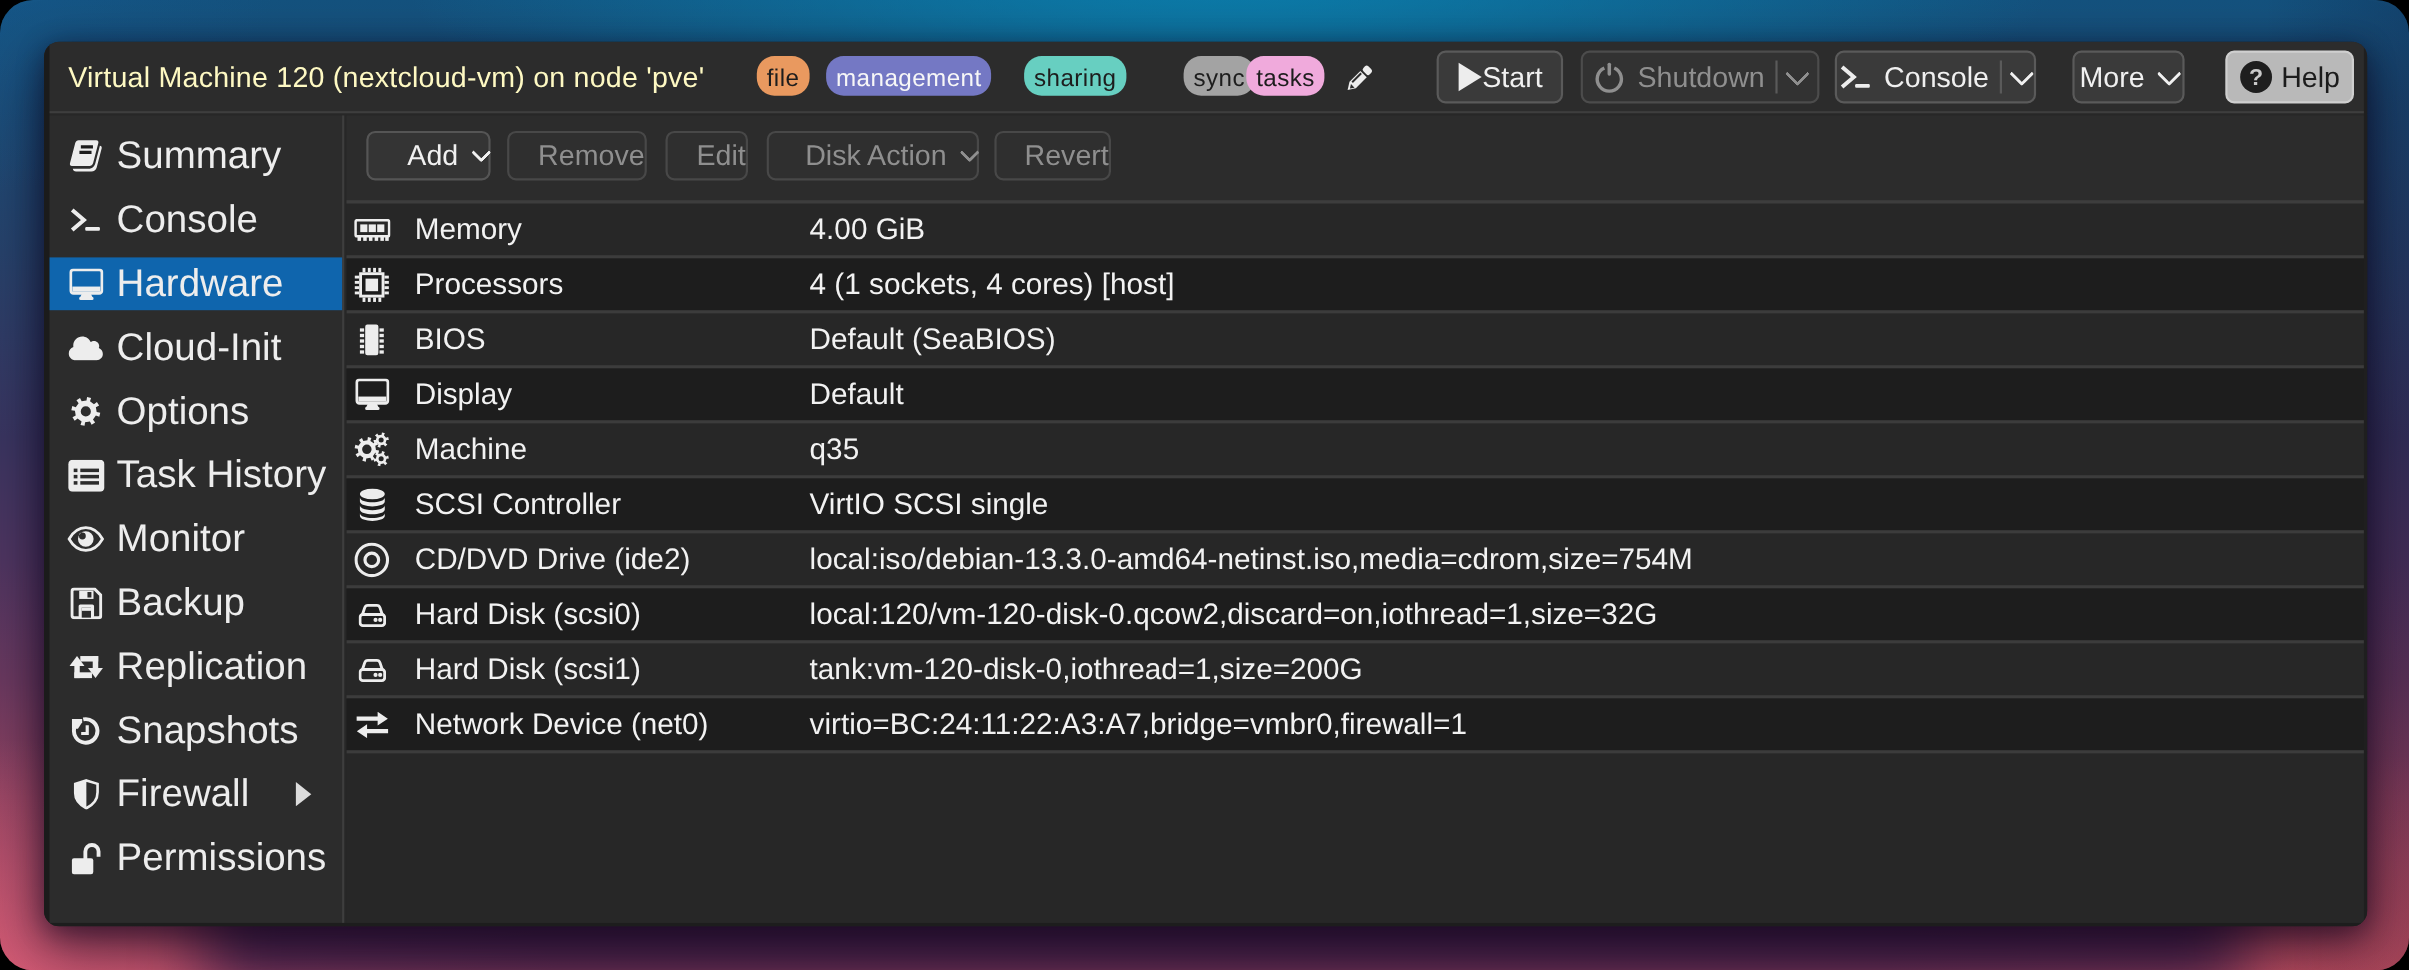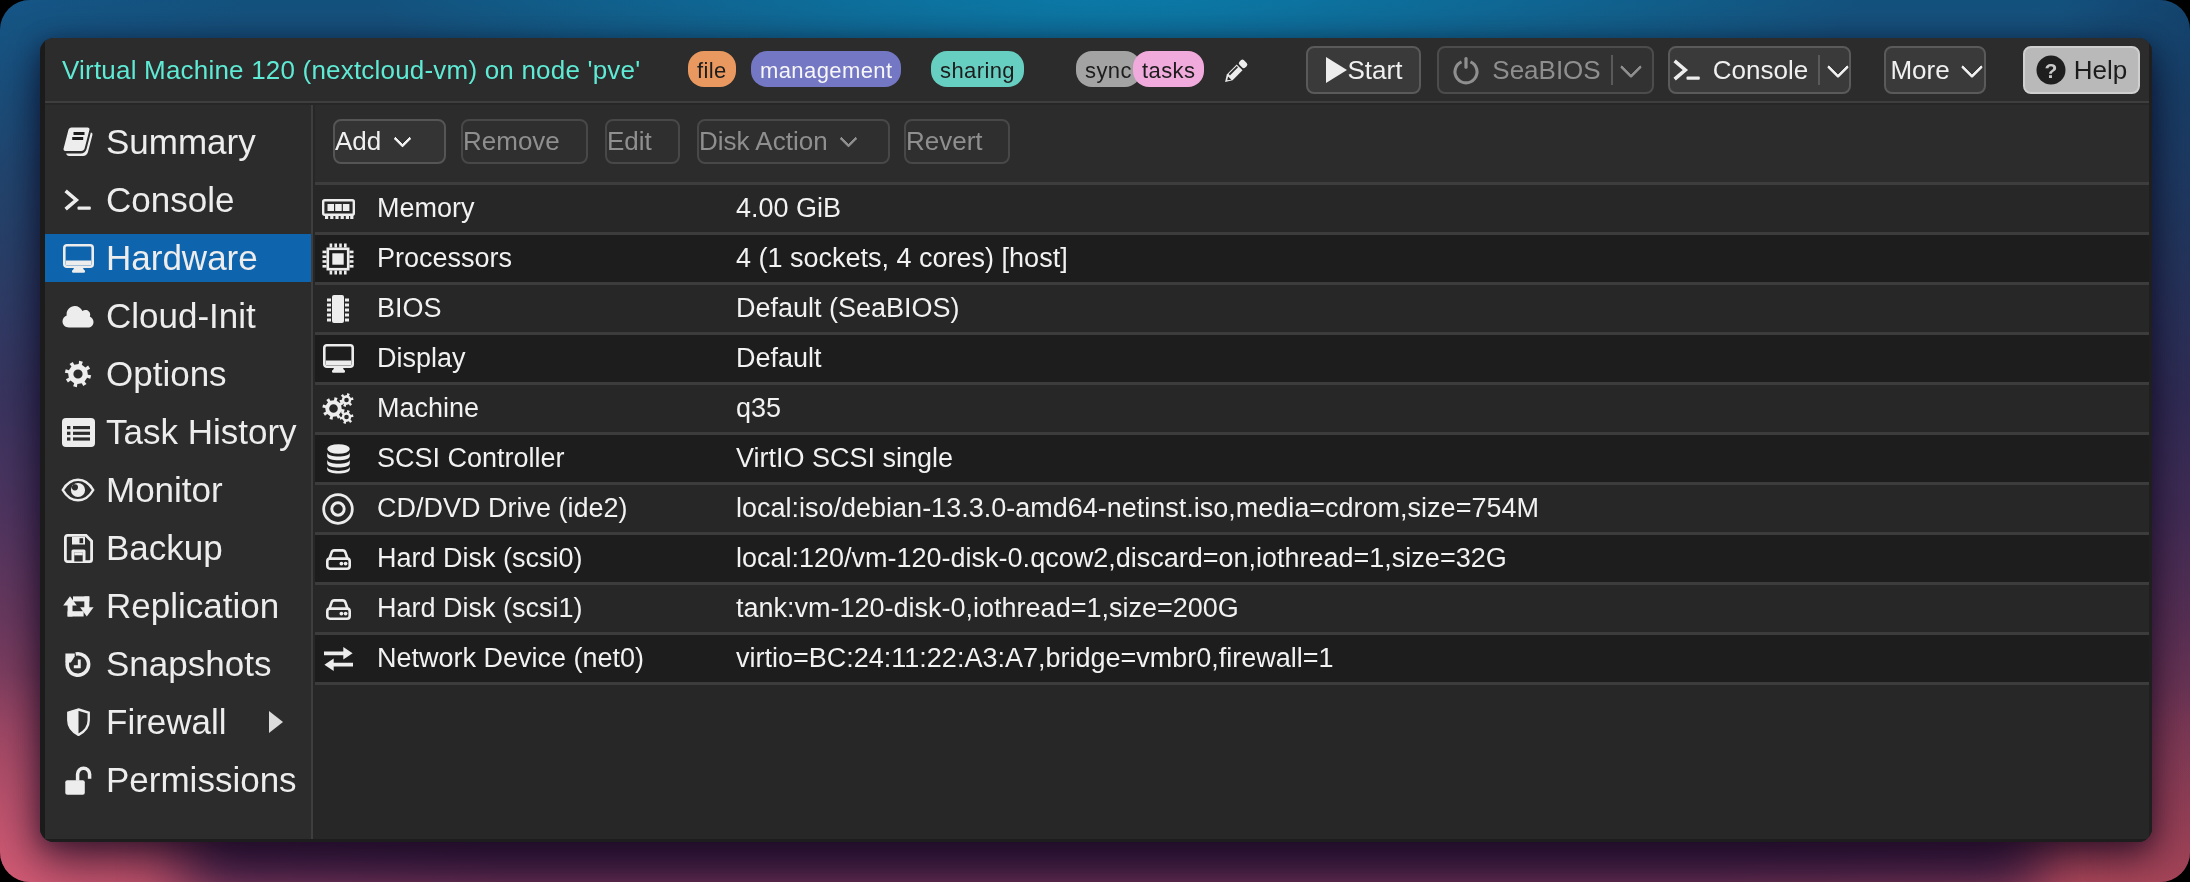--- a/index.html
+++ b/index.html
@@ -5,36 +5,36 @@
 .bg{position:absolute;inset:0;border-radius:30px;overflow:hidden;
 background:linear-gradient(180deg,#14527e 0%,#27426b 26%,#3a3560 45%,#4f3560 58%,#6a395f 70%,#8f4260 82%,#b54d63 100%);}
 .bgtop{position:absolute;inset:0;background:
 linear-gradient(to left, rgba(14,10,44,0.20), rgba(14,10,44,0) 6%),
 radial-gradient(ellipse 430px 330px at -2% -6%, rgba(23,92,148,0.50), rgba(23,92,148,0) 70%),
 radial-gradient(ellipse 1060px 450px at 51% -70px,rgba(8,142,188,0.82),rgba(8,142,188,0) 72%),
 radial-gradient(ellipse 820px 380px at -3% 107%,rgba(238,103,133,0.72),rgba(238,103,133,0) 72%),
 radial-gradient(ellipse 780px 360px at 103% 107%,rgba(228,88,98,0.58),rgba(228,88,98,0) 72%);}
 .win{position:absolute;left:40px;top:38px;width:2112px;height:804px;border-radius:14px;overflow:hidden;background:#272727;box-shadow:0 22px 50px 2px rgba(8,2,24,0.55),0 5px 24px rgba(8,2,24,0.45)}
 .header{position:absolute;left:0;top:0;width:100%;height:65px;background:#2c2c2c;border-bottom:2px solid #3e3e3e}
-.title{position:absolute;left:22px;top:0;line-height:65px;font-size:26px;color:#5eead4;letter-spacing:0.2px}
+.title{position:absolute;left:22px;top:0;line-height:65px;font-size:26px;color:#fef9c3;letter-spacing:0.2px}
 .tag{position:absolute;top:13px;height:36px;line-height:40px;border-radius:16px;font-size:22px;padding:0 9px;letter-spacing:0.4px;color:#1d1d1d}
 .tag.white{color:#f7f7f7}
 .hbtn{position:absolute;top:8px;height:48px;border:2px solid #5a5a5a;border-radius:8px;background:#3a3a3a;color:#f0f0f0;font-size:26px;display:flex;align-items:center;justify-content:center}
 .hbtn.dis{color:#8f8f8f;border-color:#4c4c4c;background:#323232}
 .hbtn.light{background:#b9b9b9;border-color:#cfcfcf;color:#1c1c1c}
 .sep-v{display:inline-block;width:2px;height:30px;background:#5a5a5a;margin:0 10px}
 .body{position:absolute;left:0;top:67px;width:100%;bottom:0}
 .sidebar{position:absolute;left:0;top:0;width:273px;height:100%;background:#2c2c2c;border-right:2px solid #3e3e3e}
 .sitem{position:absolute;left:0;width:100%;height:48px;color:#ededed;font-size:35px}
 .sitem .lbl{position:absolute;left:66px;top:0;line-height:48px}
 .sitem .ic{position:absolute;left:20px;top:0;width:36px;height:48px;display:flex;align-items:center;justify-content:center}
 .sitem.sel{background:#0f65ad}
 .content{position:absolute;left:275px;top:0;right:0;height:100%;background:#272727}
 .toolbar{position:absolute;left:0;top:0;width:100%;height:80px;background:#2c2c2c;border-bottom:3px solid #3d3d3d}
-.tbtn{position:absolute;top:14px;height:45px;border:2px solid #555;border-radius:8px;background:#343434;color:#f0f0f0;font-size:26px;display:flex;align-items:center;justify-content:flex-start}
+.tbtn{position:absolute;top:14px;height:45px;border:2px solid #555;border-radius:8px;background:#343434;color:#f0f0f0;font-size:26px;display:flex;align-items:center;justify-content:flex-end}
 .tbtn.dis{color:#8f8f8f;border-color:#484848;background:#2f2f2f}
 .tbl{position:absolute;left:0;top:80px;right:0;bottom:0}
 .row{position:absolute;left:0;width:100%;height:50px;border-bottom:3px solid #3c3c3c;color:#f2f2f2;font-size:27px}
 .row.dark{background:#1d1d1d}
 .row .ic{position:absolute;left:5px;top:0;width:36px;height:47px;display:flex;align-items:center;justify-content:center}
 .row .k{position:absolute;left:62px;line-height:47px}
 .row .v{position:absolute;left:421px;line-height:47px}
 .chev{display:inline-block;width:16px;height:16px;border-right:3.5px solid currentColor;border-bottom:3.5px solid currentColor;transform:rotate(45deg) translate(-2px,-2px);border-radius:2px}
 svg{display:block}
 </style></head>
@@ -68,21 +68,21 @@
         <svg width="23" height="28" viewBox="0 0 23 28" fill="none">
           <path d="M1 1 L22 14 L1 27 Z" fill="#ededed"></path>
         </svg>
         <span style="">Start</span>
       </div>
     <div class="hbtn dis" style="left:1397px;width:217px" id="btn-shutdown">
         <svg width="28" height="29" viewBox="0 0 28 29" fill="none">
           <path d="M9.5 5.8 A11 11 0 1 0 18.5 5.8" stroke="#8f8f8f" stroke-width="3.1" fill="none"></path>
           <rect x="12.4" y="1" width="3.2" height="11.8" rx="1.5" fill="#8f8f8f"></rect>
         </svg>
-        <span style="margin-left:12px">SeaBIOS</span>
+        <span style="margin-left:12px">Shutdown</span>
         <span class="sep-v"></span>
         <span class="chev" style="color:#8f8f8f"></span>
       </div>
     <div class="hbtn" style="left:1628px;width:183px" id="btn-console">
         <svg width="28" height="23" viewBox="0 0 28 23" fill="none">
           <path d="M3 3 L12.3 11 L3 19" stroke="#ededed" stroke-width="3.6" stroke-linecap="square"></path>
           <rect x="13.5" y="17.4" width="13.3" height="3.4" rx="1" fill="#ededed"></rect>
         </svg>
         <span style="margin-left:12px">Console</span>
         <span class="sep-v"></span>

